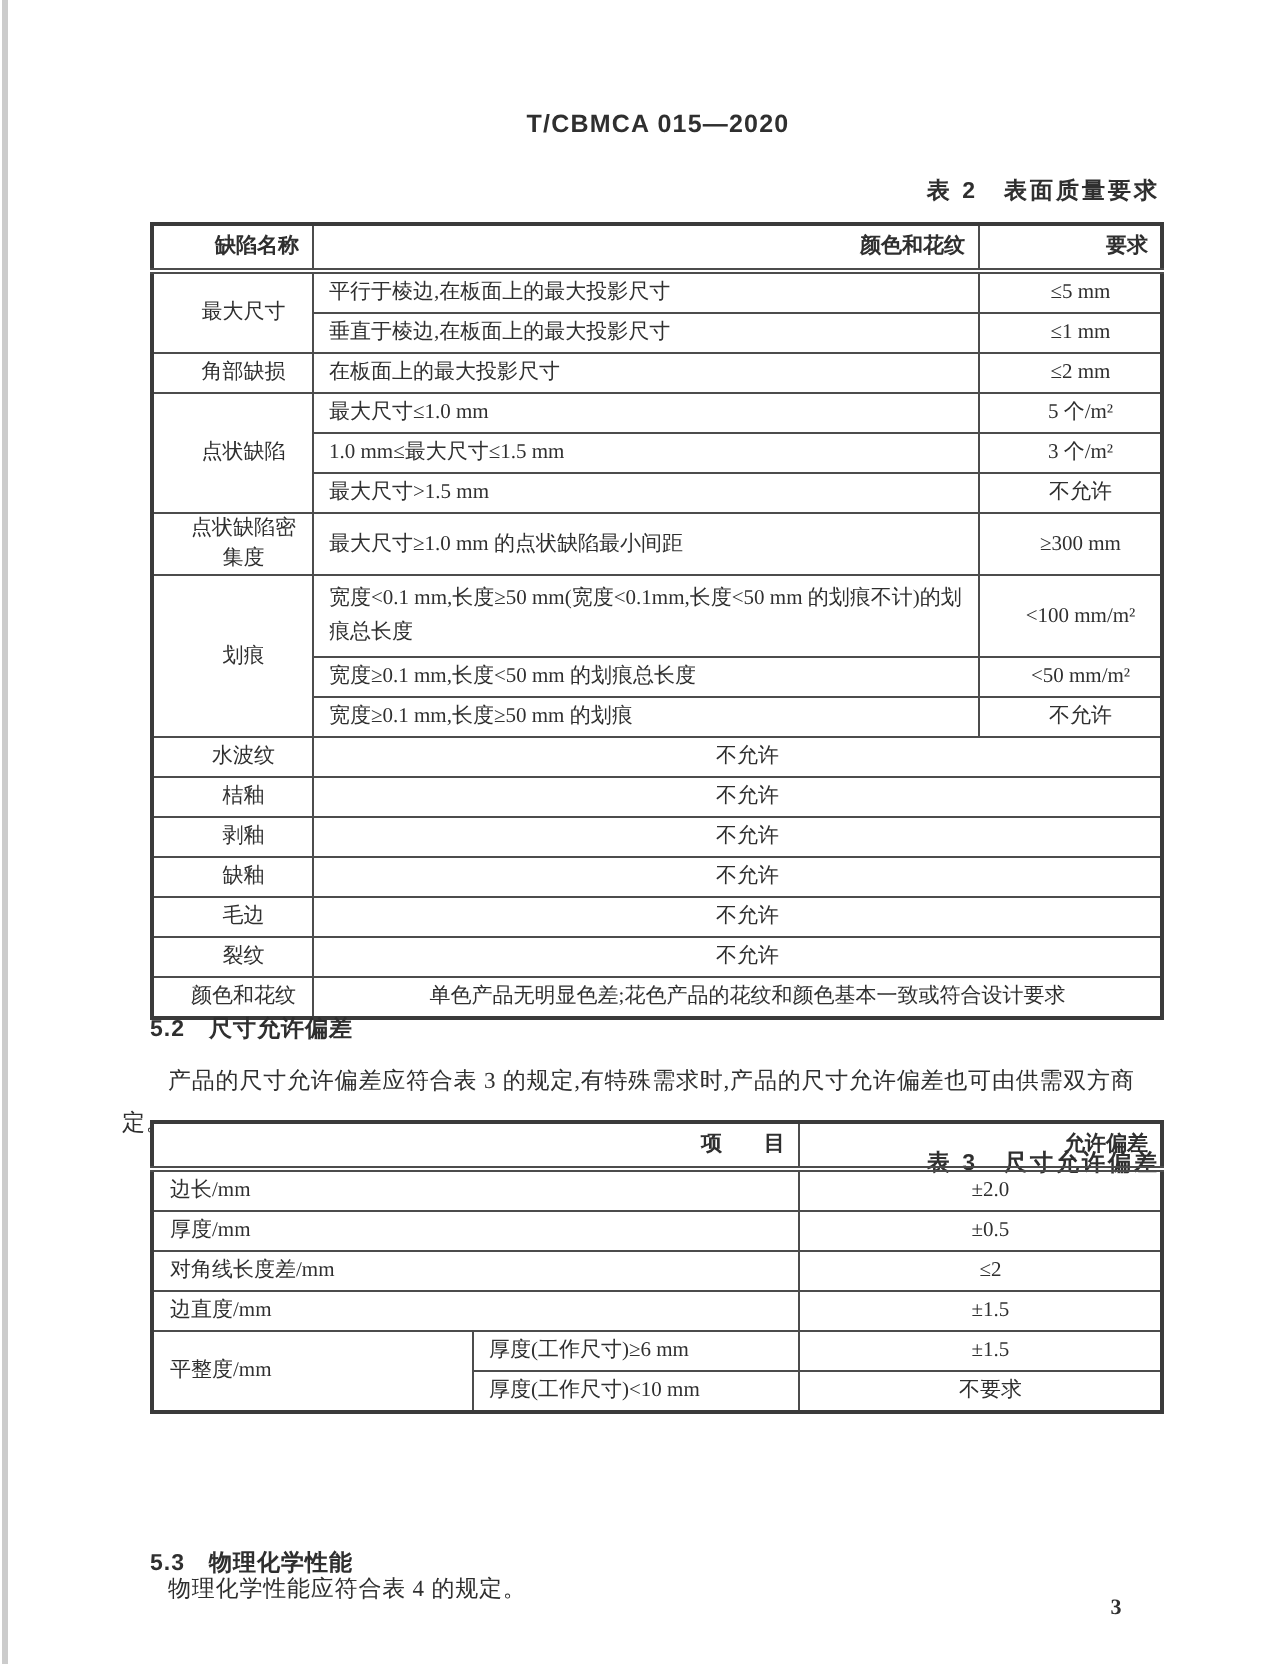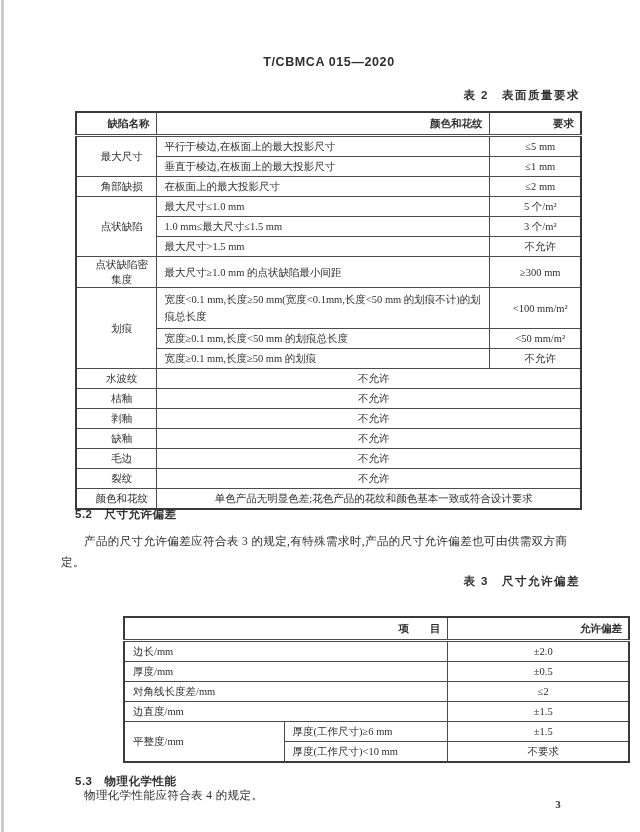--- a/index.html
+++ b/index.html
@@ -23,21 +23,21 @@
   }
   #t2-caption { top:88px; }
   #t3-caption { top:574px; }
 
   table {
     border-collapse:collapse; table-layout:fixed;
     position:absolute; left:75px; width:505px;
     font-size:10.5px; line-height:15px;
   }
   #table2 { top:111px; }
-  #table3 { top:616px;margin-left:48px; }
+  #table3 { top:560px; }
   td, th {
     border:1px solid #4c4c4c; padding:0 6px; height:19px;
     vertical-align:middle; font-weight:normal; overflow:hidden;
   }
   table { border:2px solid #3a3a3a; }
   th {
     text-align:right; font-weight:bold; height:21px;
     border-bottom:3px double #4c4c4c;
   }
   .c { text-align:center;padding-left:17px; }

